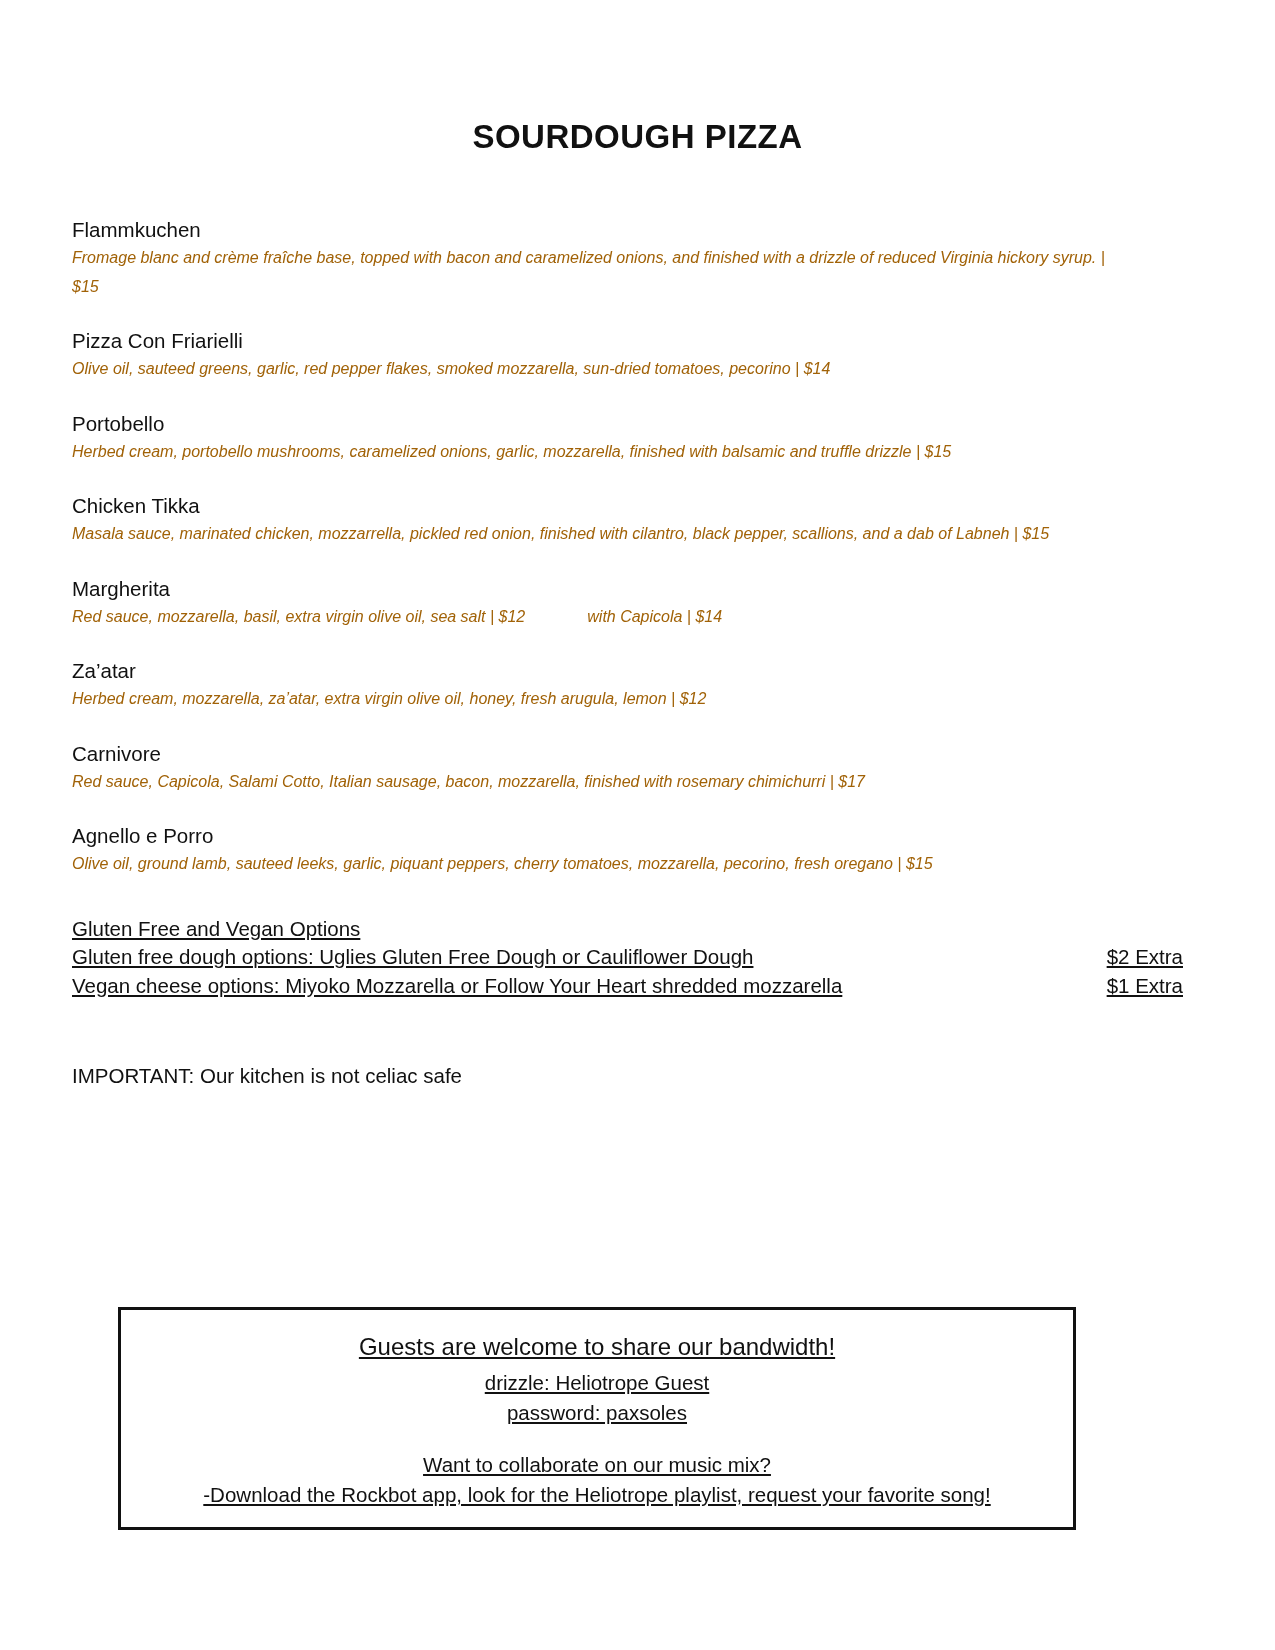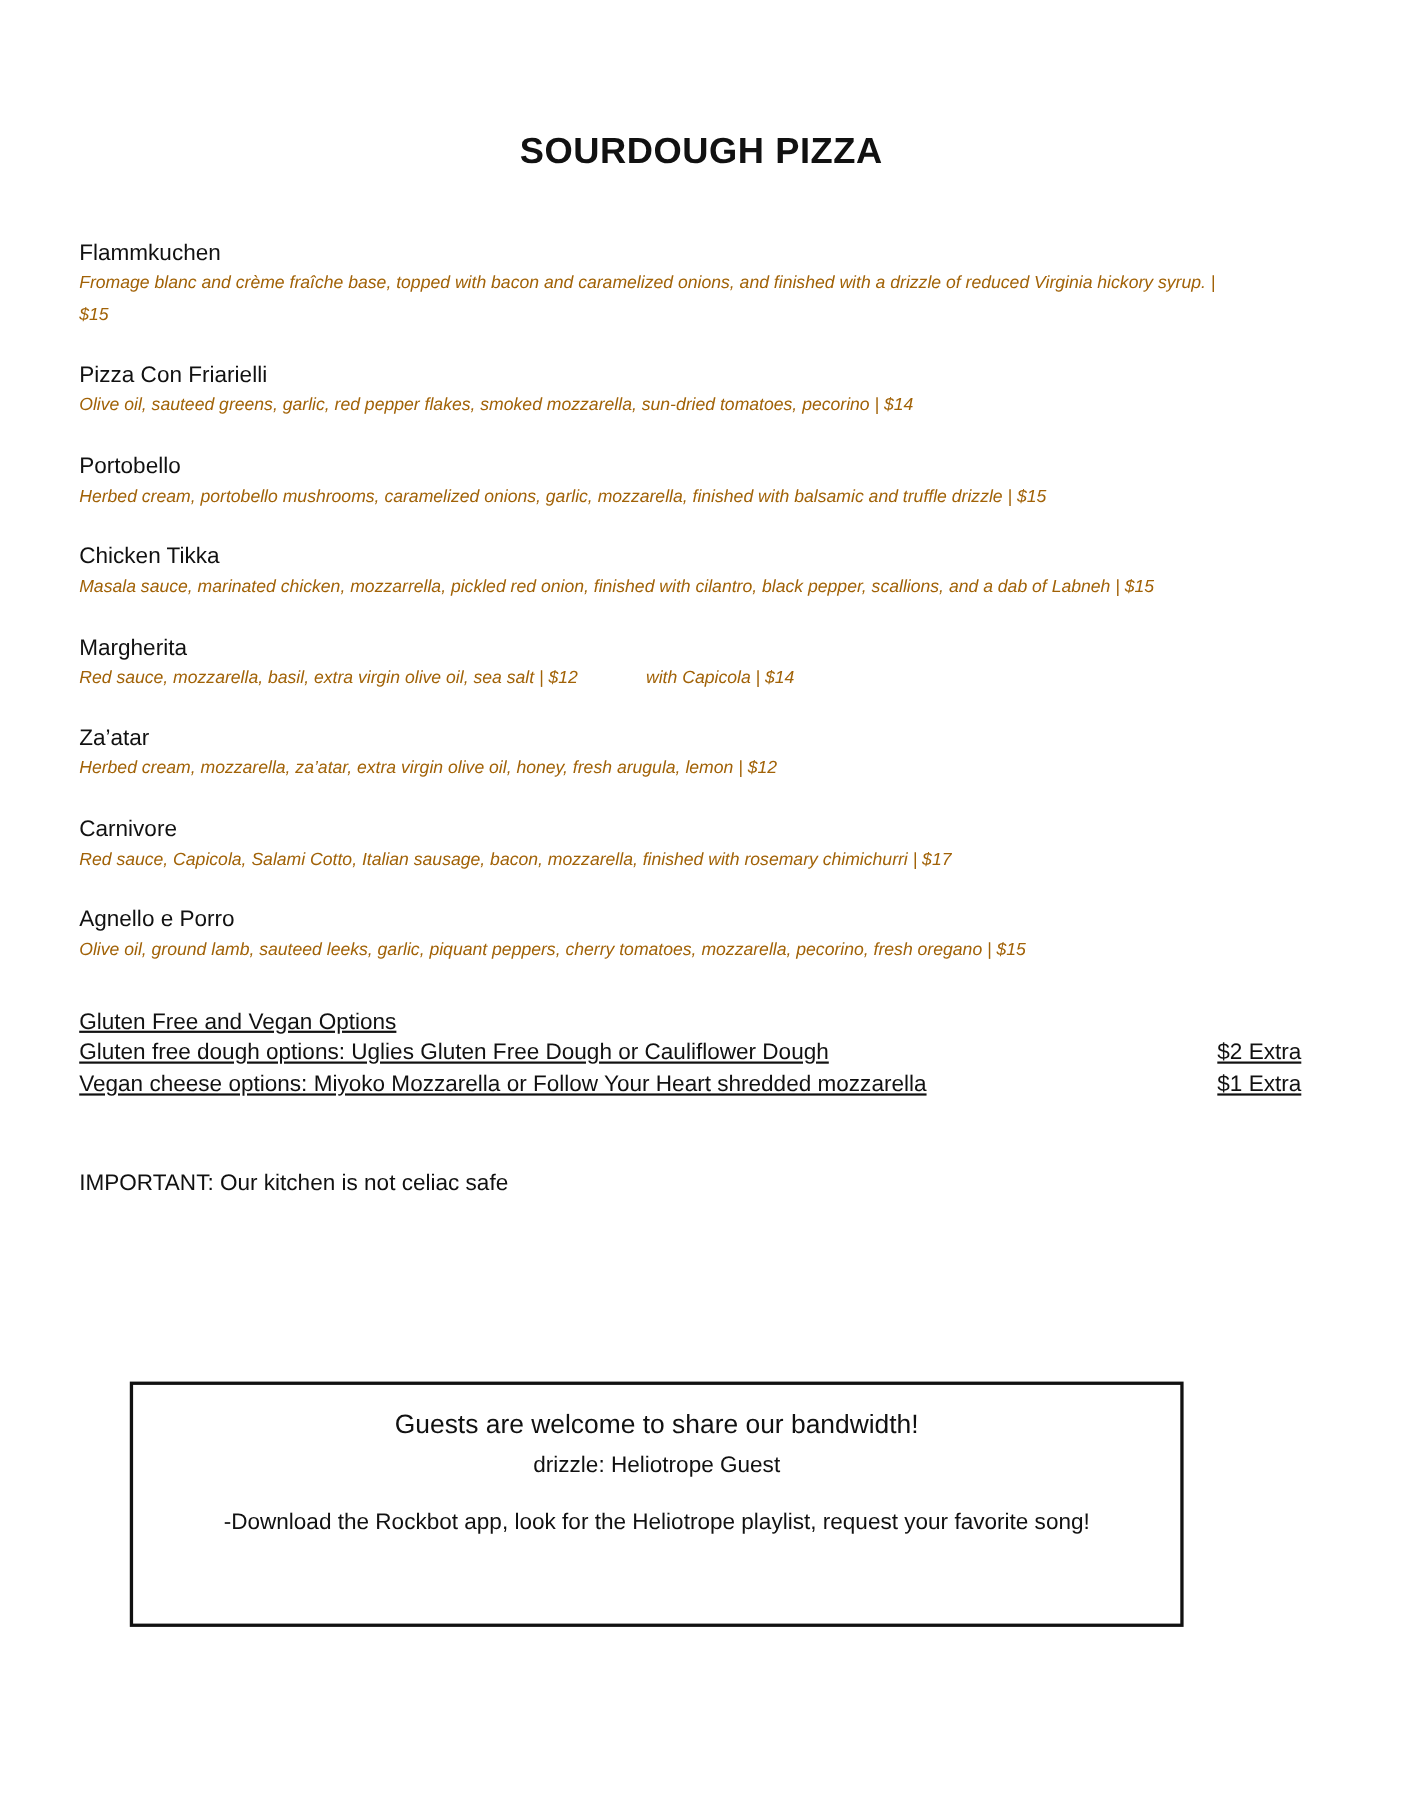--- a/index.html
+++ b/index.html
@@ -79,27 +79,28 @@
     white-space: nowrap;
   }
   .important {
     margin-top: 62px;
     font-size: 20.5px;
     line-height: 28.5px;
   }
   .wifi-box {
     position: absolute;
     left: 118px;
-    top: 1256px;
+    top: 1307px;
     width: 958px;
     height: 223px;
     border: 3px solid #111;
     box-sizing: border-box;
     text-align: center;
     padding-top: 20px;
+    text-decoration: underline;
   }
   .wifi-head {
     font-size: 24px;
     line-height: 34px;
     margin-bottom: 4px;
   }
   .wifi-line {
     font-size: 20.5px;
     line-height: 30px;
   }
@@ -178,17 +179,19 @@
       </div>
     </div>
 
     <div class="important">IMPORTANT: Our kitchen is not celiac safe</div>
 
   </div>
 
   <div class="wifi-box">
     <div class="wifi-head">Guests are welcome to share our bandwidth!</div>
     <div class="wifi-line">drizzle: Heliotrope Guest</div>
+    <div class="wifi-line">password: paxsoles</div>
     <div class="wifi-gap"></div>
+    <div class="wifi-q">Want to collaborate on our music mix?</div>
     <div class="wifi-rock">-Download the Rockbot app,  look for the Heliotrope playlist,  request your favorite song!</div>
   </div>
 
 </div>
 
 </body></html>

